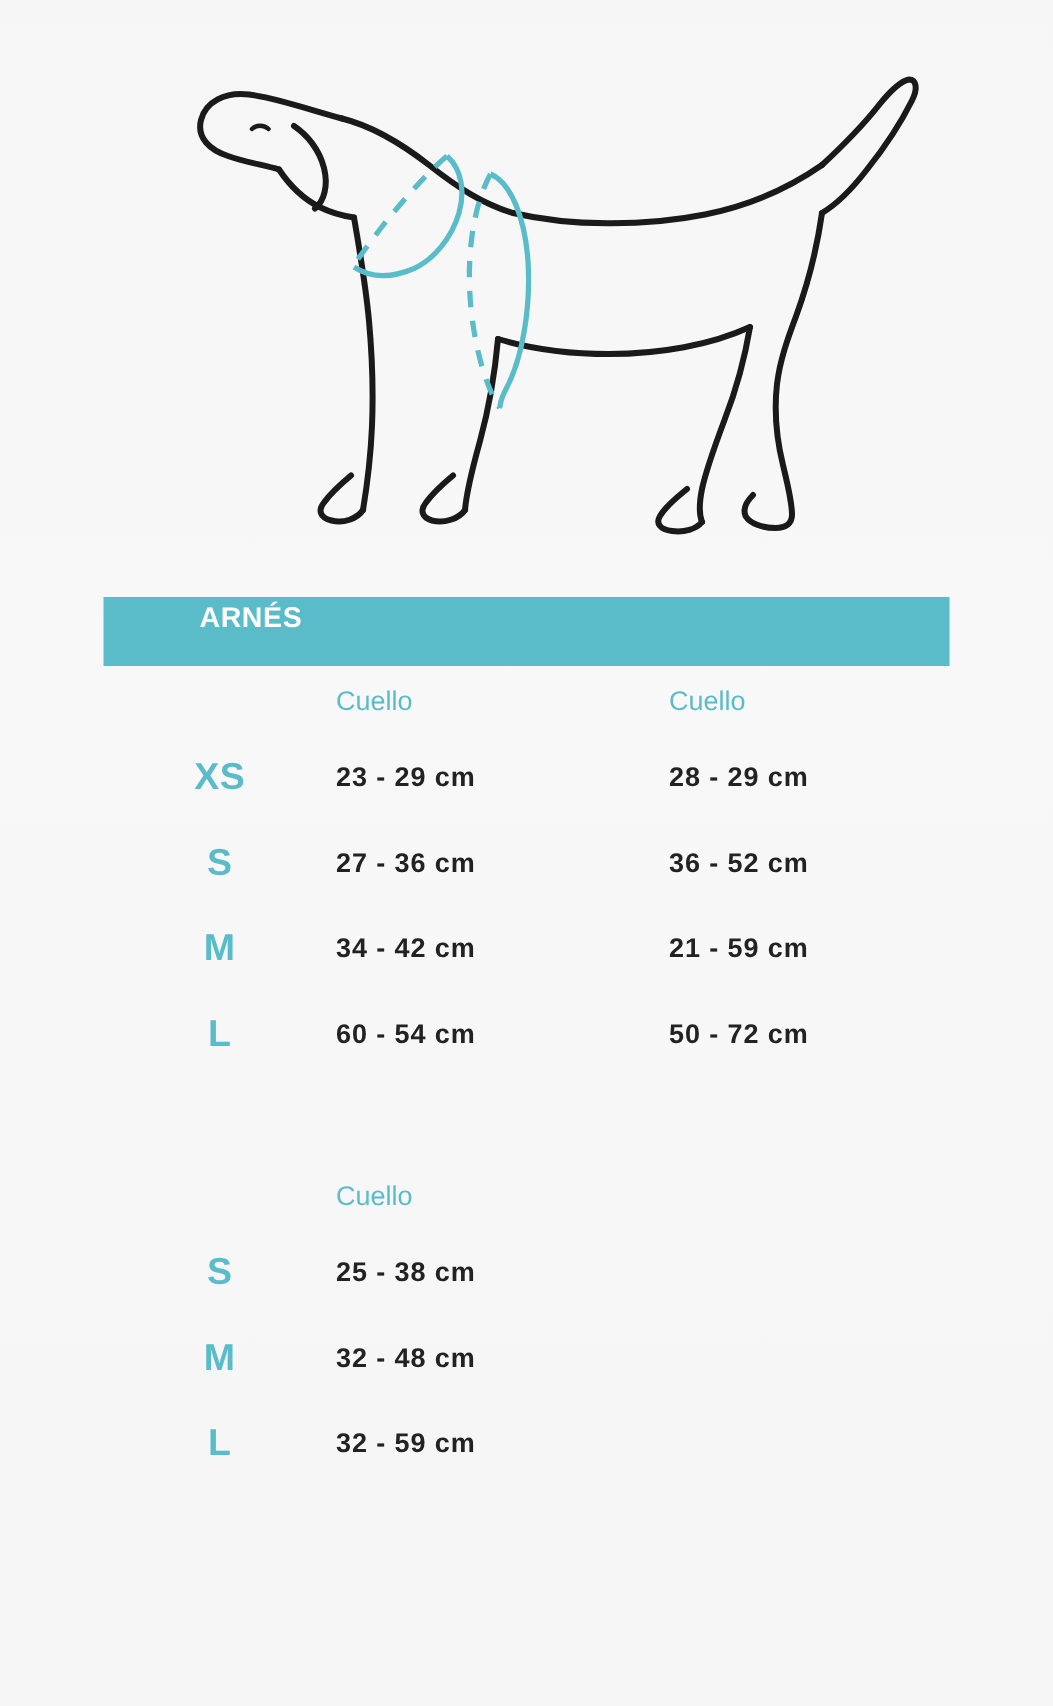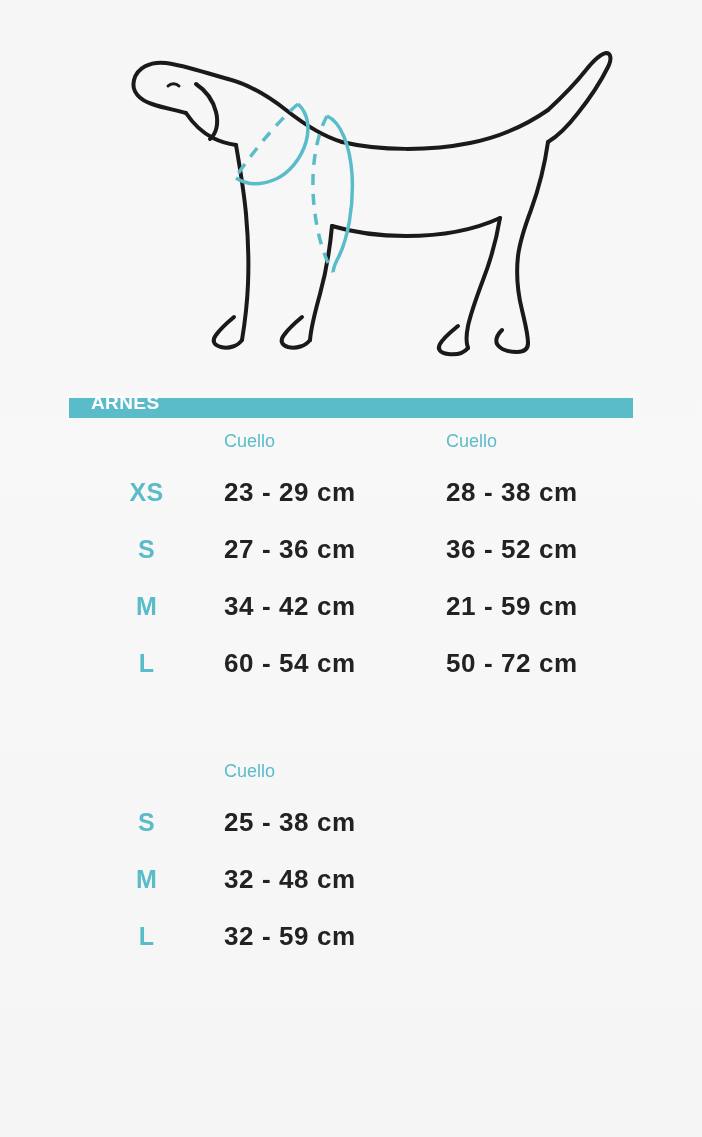--- a/index.html
+++ b/index.html
@@ -37,24 +37,25 @@
     left: 0;
     width: 702px;
   }
 
   .table-block {
     width: 702px;
   }
 
   .table-title-bar {
     margin: 0 69px 0 69px;
-    height: 20px;
+    height: 46px;
     background: #5bbcc9;
     display: flex;
-    align-items: flex-end;
+    align-items: flex-start;
+    padding-left: 42px;
   }
   .table-title-bar .title-text {
     color: #ffffff;
     font-size: 19px;
     font-weight: bold;
     letter-spacing: 0.4px;
     padding-left: 22px;
     line-height: 30px;
   }
 
@@ -79,21 +80,21 @@
     text-align: left;
     font-size: 18px;
     font-weight: normal;
     color: #5bbcc9;
   }
   .head-row th.size-col { text-align: center; }
 
   .data-row td {
     height: 57px;
     vertical-align: middle;
-    font-size: 26px;
+    font-size: 18px;
     color: #222222;
     font-weight: bold;
     letter-spacing: 0.6px;
   }
   .data-row td.size-cell {
     color: #5bbcc9;
     font-weight: bold;
     text-align: center;
     font-size: 25px;
     letter-spacing: 0.4px;
@@ -168,21 +169,21 @@
           <tr class="head-row">
             <th class="size-col"></th>
             <th>Cuello</th>
             <th>Cuello</th>
           </tr>
         </thead>
         <tbody>
           <tr class="data-row">
             <td class="size-cell">XS</td>
             <td>23 - 29 cm</td>
-            <td>28 - 38 cm</td>
+            <td>28 - 29 cm</td>
           </tr>
           <tr class="data-row">
             <td class="size-cell">S</td>
             <td>27 - 36 cm</td>
             <td>36 - 52 cm</td>
           </tr>
           <tr class="data-row">
             <td class="size-cell">M</td>
             <td>34 - 42 cm</td>
             <td>21 - 59 cm</td>

